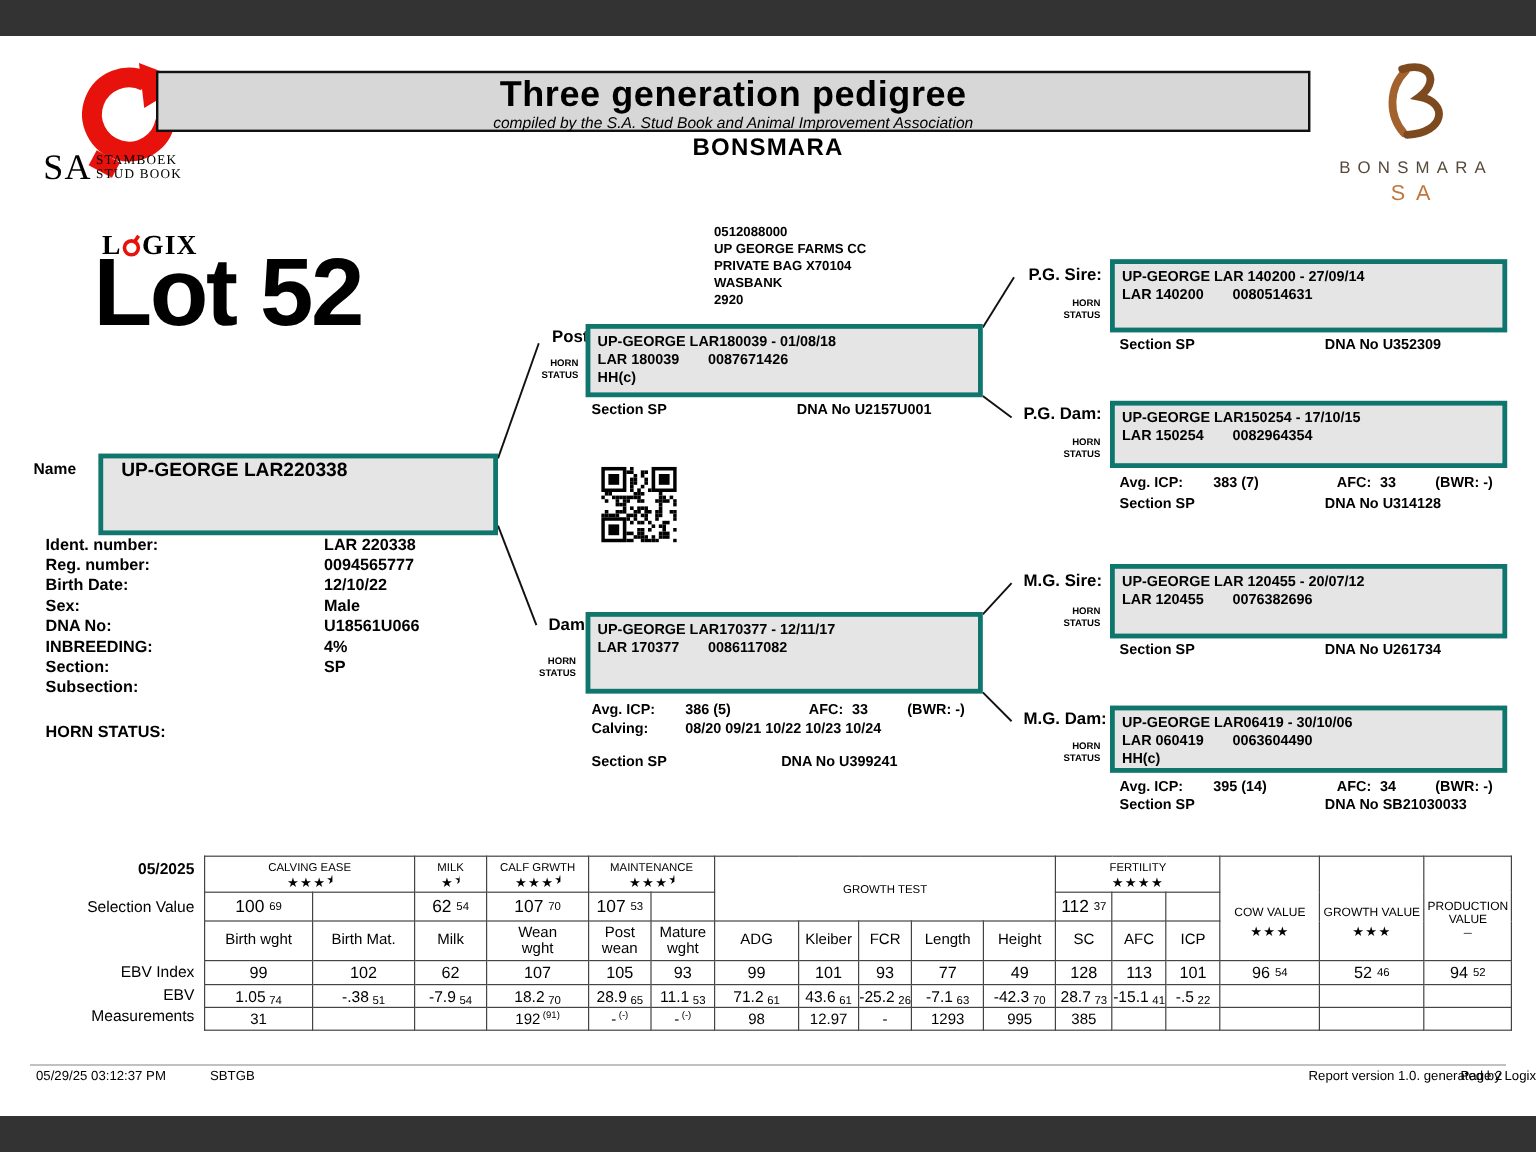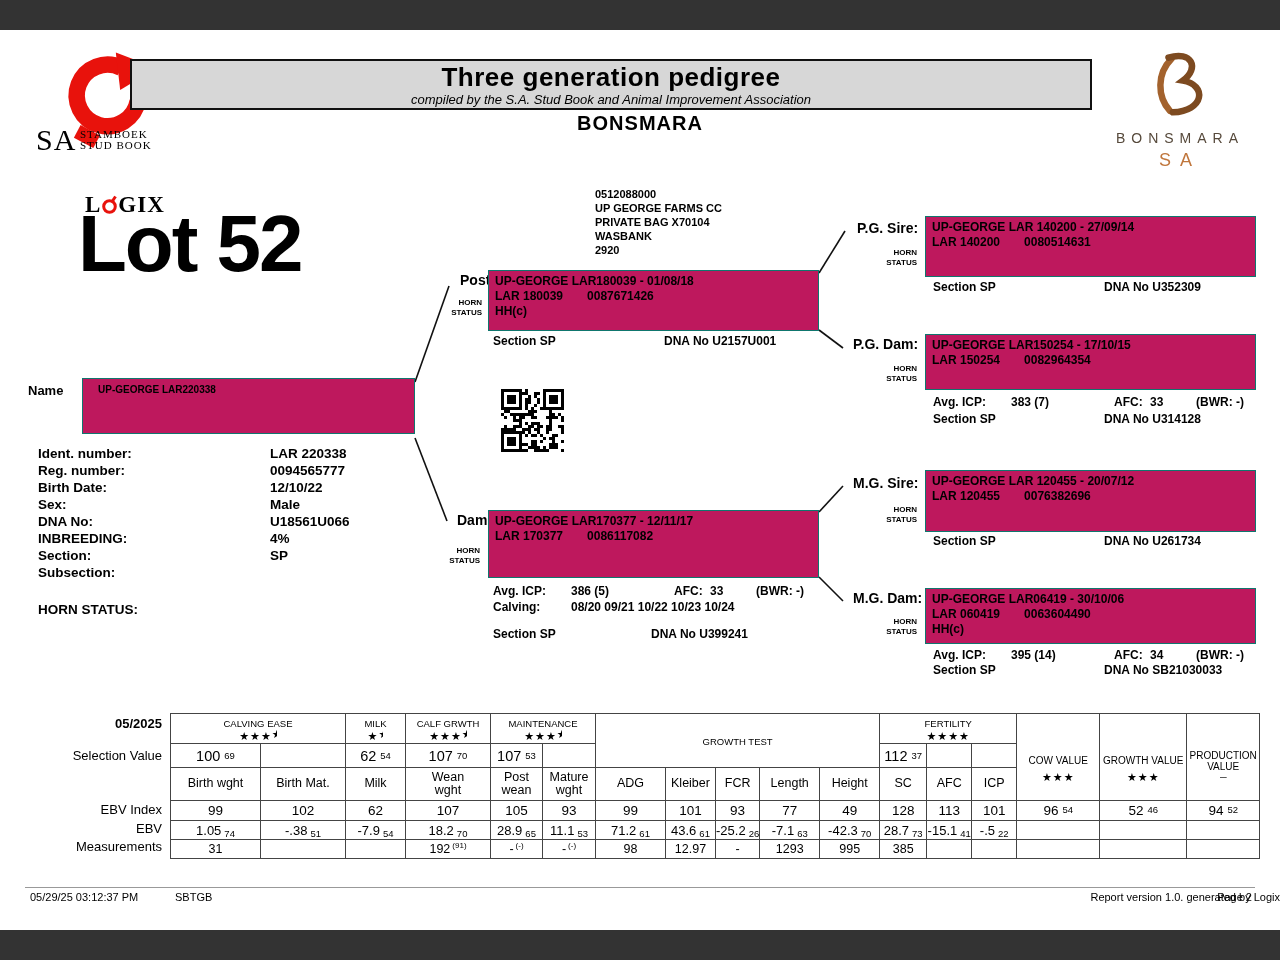--- a/index.html
+++ b/index.html
@@ -3,40 +3,40 @@
 <meta charset="utf-8">
 <style>
   html,body{margin:0;padding:0;background:#fff;}
   #canvas{position:relative;width:1280px;height:960px;background:#fff;overflow:hidden;
           font-family:"Liberation Sans","DejaVu Sans",sans-serif;color:#000;}
   .bar{position:absolute;left:0;width:1280px;height:30px;background:#333;}
   .bar.top{top:0}.bar.bottom{top:930px}
   
   #title-box{position:absolute;left:130px;top:59px;width:962px;height:51px;background:#d7d7d7;
              border:2px solid #111;box-sizing:border-box;text-align:center;}
-  #title-box .t{font-size:26px;font-weight:bold;margin-top:1px;letter-spacing:.5px;}
+  #title-box .t{font-size:30px;font-weight:bold;margin-top:1px;letter-spacing:.5px;}
   #title-box .s{font-size:13px;font-style:italic;margin-top:-1px;}
   #breed{position:absolute;left:0;top:112px;width:1280px;text-align:center;font-size:20px;font-weight:bold;letter-spacing:1px;}
   
   #sa-logo{position:absolute;left:52px;top:52px;width:110px;height:100px;}
   #sa-text{position:absolute;left:36px;top:123px;font-family:"Liberation Serif","DejaVu Serif",serif;}
   #sa-text .sa{font-size:30px;letter-spacing:1px;}
   #sa-text .lines{position:absolute;left:44px;top:6px;font-size:11px;line-height:11px;letter-spacing:1px;white-space:nowrap;}
   
   #bons-logo{position:absolute;left:1100px;top:48px;width:160px;height:140px;text-align:center;}
   #bons-logo .word{font-size:14px;letter-spacing:6px;color:#56493b;margin-top:4px;}
   #bons-logo .sa{font-size:18px;letter-spacing:9px;color:#c0763c;margin-top:4px;}
   
   #logix{position:absolute;left:85px;top:192px;font-family:"Liberation Serif","DejaVu Serif",serif;
          font-weight:bold;font-size:23px;letter-spacing:1px;}
   #lot{position:absolute;left:78px;top:198px;font-size:80px;font-weight:bold;letter-spacing:-2px;}
   
   #owner{position:absolute;left:595px;top:187px;font-size:11px;font-weight:bold;line-height:14px;}
   
-  .pbox{position:absolute;background:#be185d;border:1px solid #0f766e;box-sizing:border-box;
+  .pbox{position:absolute;background:#e5e5e5;border:4px solid #0f766e;box-sizing:border-box;
         font-size:12px;font-weight:bold;line-height:15px;padding:3px 6px;}
   .plabel{position:absolute;font-size:14px;font-weight:bold;white-space:nowrap;padding-left:12px;}
   .hs{position:absolute;font-size:8px;font-weight:bold;line-height:10px;text-align:right;}
   .breg{margin-left:24px;}
   .meta{position:absolute;font-size:12px;font-weight:bold;white-space:nowrap;}
   .meta .dna{position:absolute;left:171px;}
   .avgrow{position:absolute;font-size:12px;font-weight:bold;height:14px;}
   .avgrow span{position:absolute;white-space:nowrap;}
   .avgrow .l1{left:0}.avgrow .v1{left:78px}.avgrow .l2{left:181px}.avgrow .v2{left:217px}.avgrow .l3{left:263px}
   .name-label{position:absolute;left:28px;top:383px;font-size:13px;font-weight:bold;}
@@ -130,21 +130,21 @@
       <line x1="415" y1="382" x2="449" y2="286"></line>
       <line x1="415" y1="438" x2="447" y2="521"></line>
       <line x1="819" y1="273" x2="845" y2="231"></line>
       <line x1="819" y1="330" x2="843" y2="348"></line>
       <line x1="819" y1="512" x2="843" y2="486"></line>
       <line x1="819" y1="577" x2="843" y2="601"></line>
     </g>
   </svg>
 
   <div class="name-label">Name</div>
-  <div class="pbox" style="left:82px;top:378px;width:333px;height:56px;font-size:10px;">
+  <div class="pbox" style="left:82px;top:378px;width:333px;height:68px;font-size:16px;">
     <span style="padding-left:9px;">UP-GEORGE LAR220338</span>
   </div>
 
   <div class="field" style="top:446px"><span>Ident. number:</span><span class="v">LAR 220338</span></div>
   <div class="field" style="top:463px"><span>Reg. number:</span><span class="v">0094565777</span></div>
   <div class="field" style="top:480px"><span>Birth Date:</span><span class="v">12/10/22</span></div>
   <div class="field" style="top:497px"><span>Sex:</span><span class="v">Male</span></div>
   <div class="field" style="top:514px"><span>DNA No:</span><span class="v">U18561U066</span></div>
   <div class="field" style="top:531px"><span>INBREEDING:</span><span class="v">4%</span></div>
   <div class="field" style="top:548px"><span>Section:</span><span class="v">SP</span></div>

